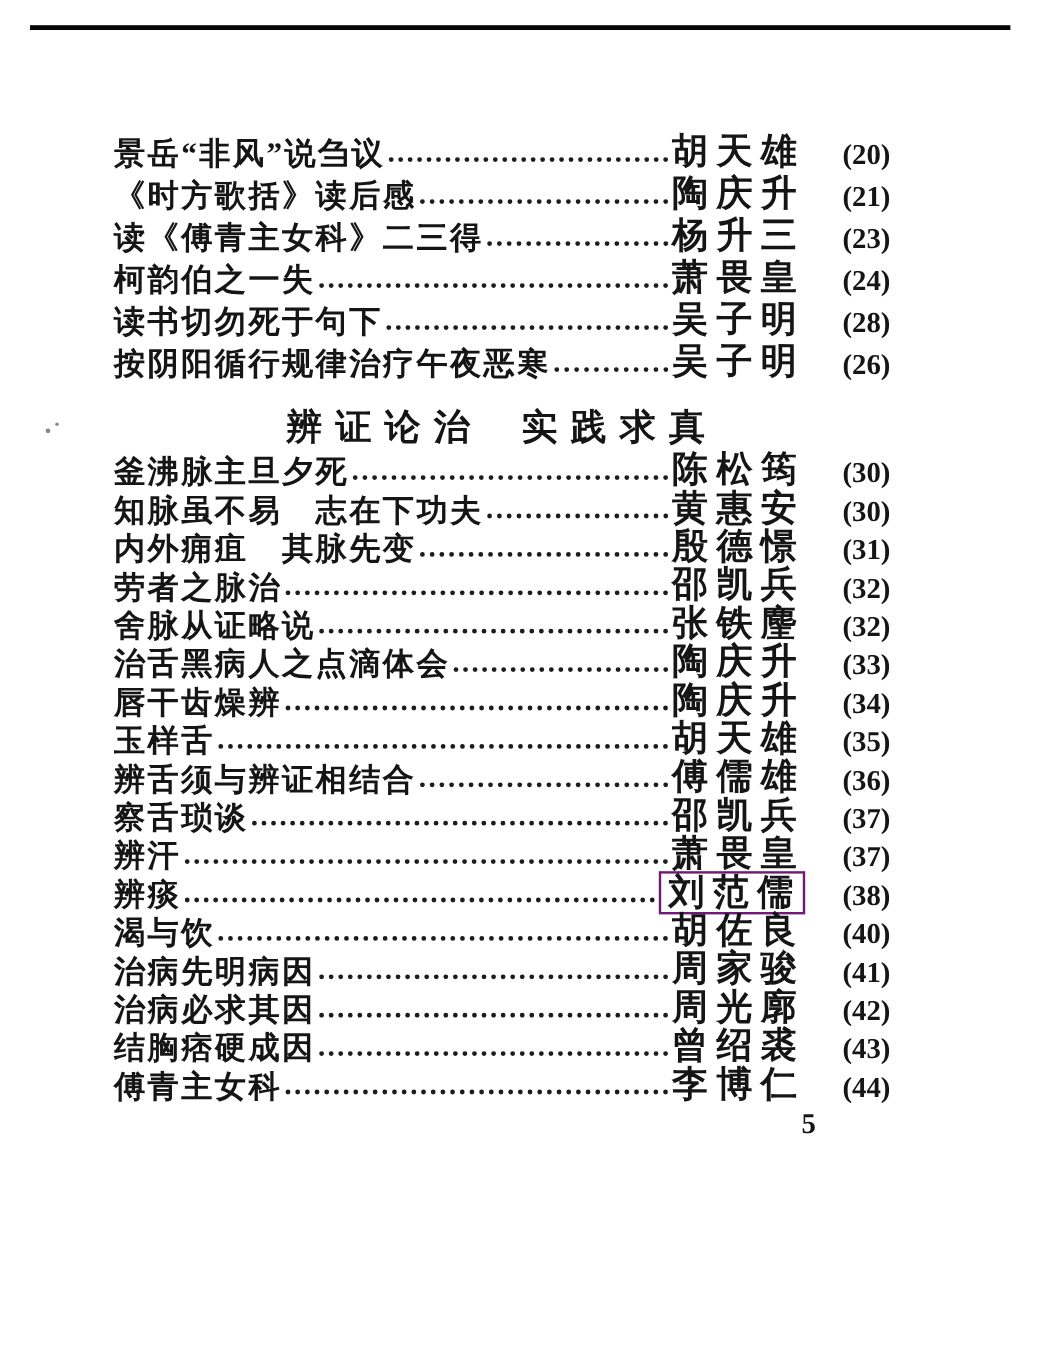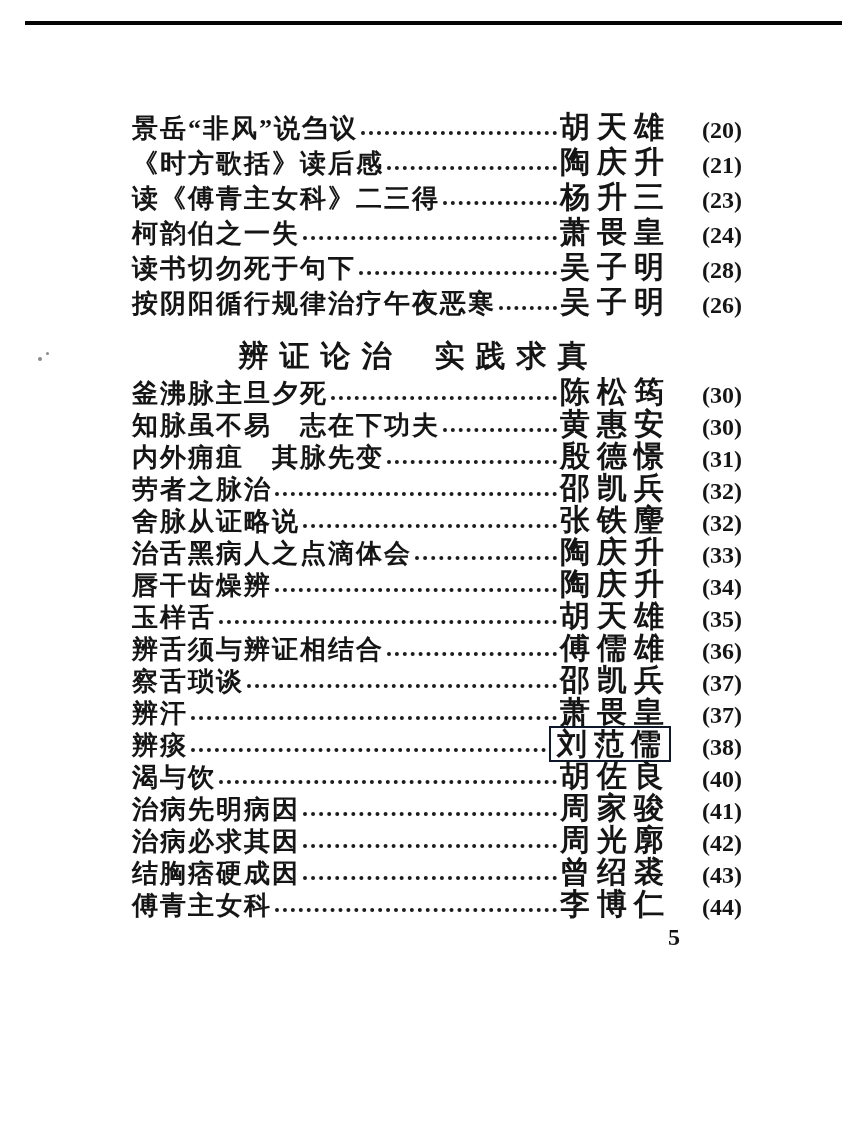--- a/index.html
+++ b/index.html
@@ -26,34 +26,34 @@
   }
   .toc-block{display:block;}
   .toc-block.first{margin-top:108px;}
   .row{
     display:flex;align-items:flex-end;
     height:35px;
     white-space:nowrap;
   }
   .toc-block.main .row{height:32px;}
   .row .t{
-    font-size:26px;font-weight:700;letter-spacing:2px;line-height:1.08;margin-left:37px;
+    font-size:26px;font-weight:700;letter-spacing:2px;line-height:1.08;
   }
   .row .leader{
     flex:1;min-width:18px;
     border-bottom:4px dotted #1c1c1c;
     margin:0 3px 8px 3px;
   }
   .row .a{
     font-size:30px;font-weight:700;letter-spacing:7px;line-height:1.08;
     margin-right:-7px;
     text-align:right;
   }
   .row .a.boxed{
-    border:2px solid #0f172a;
+    border:2px solid #701a75;
     padding:0 1px 0 6px;
     margin-bottom:-2px;
   }
   .row .p{
     width:78px;
     font-size:24px;font-weight:700;line-height:1.1;
     text-align:right;
   }
   .section-heading{
     margin-top:18px;height:40px;

